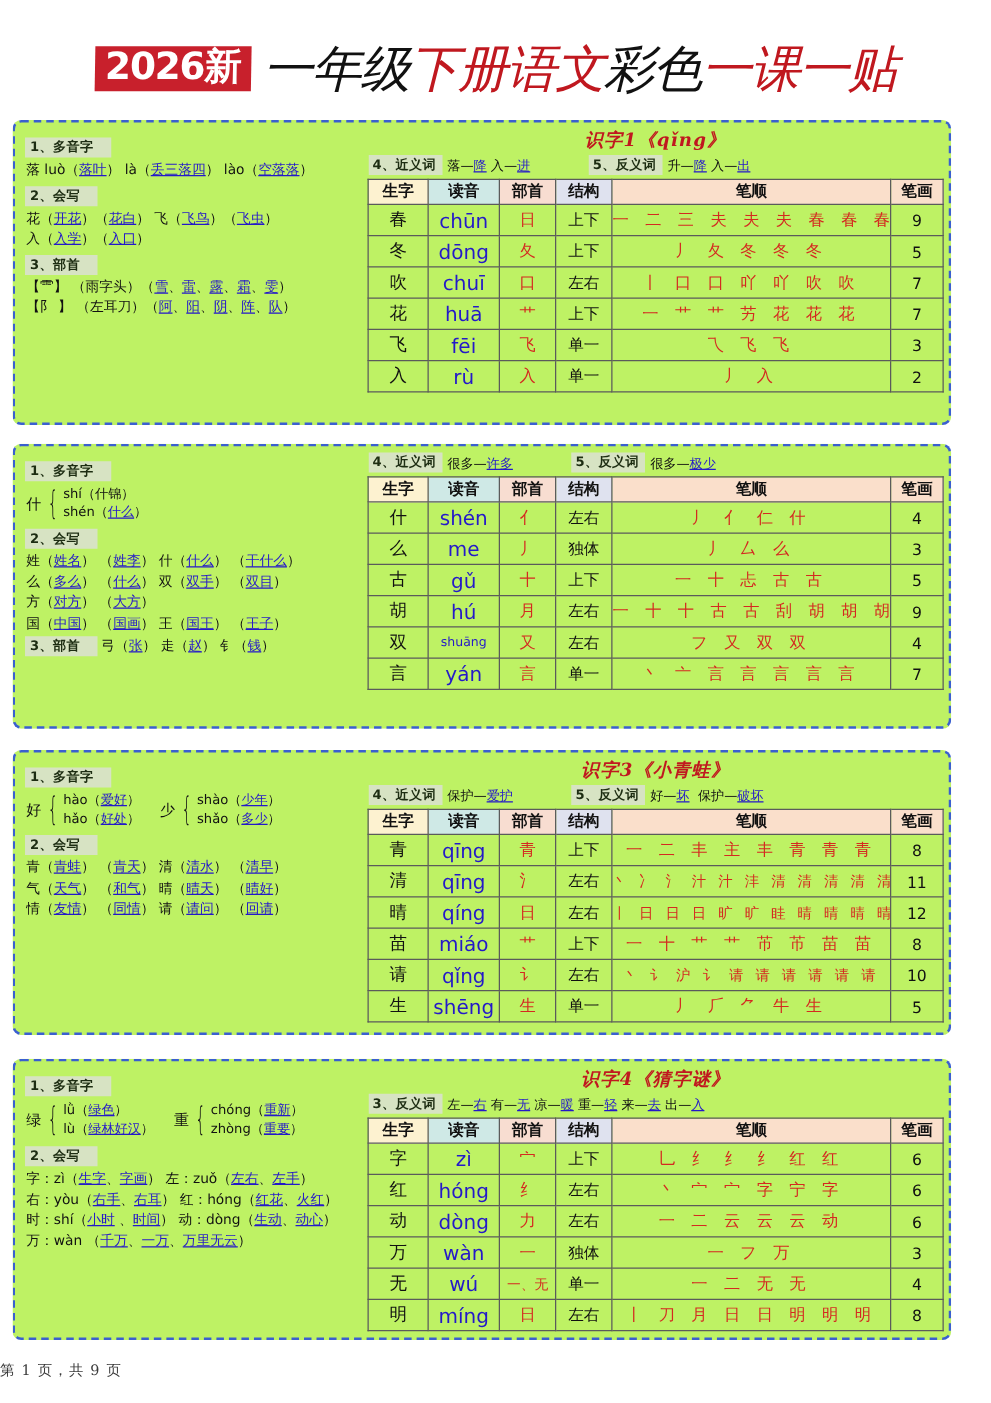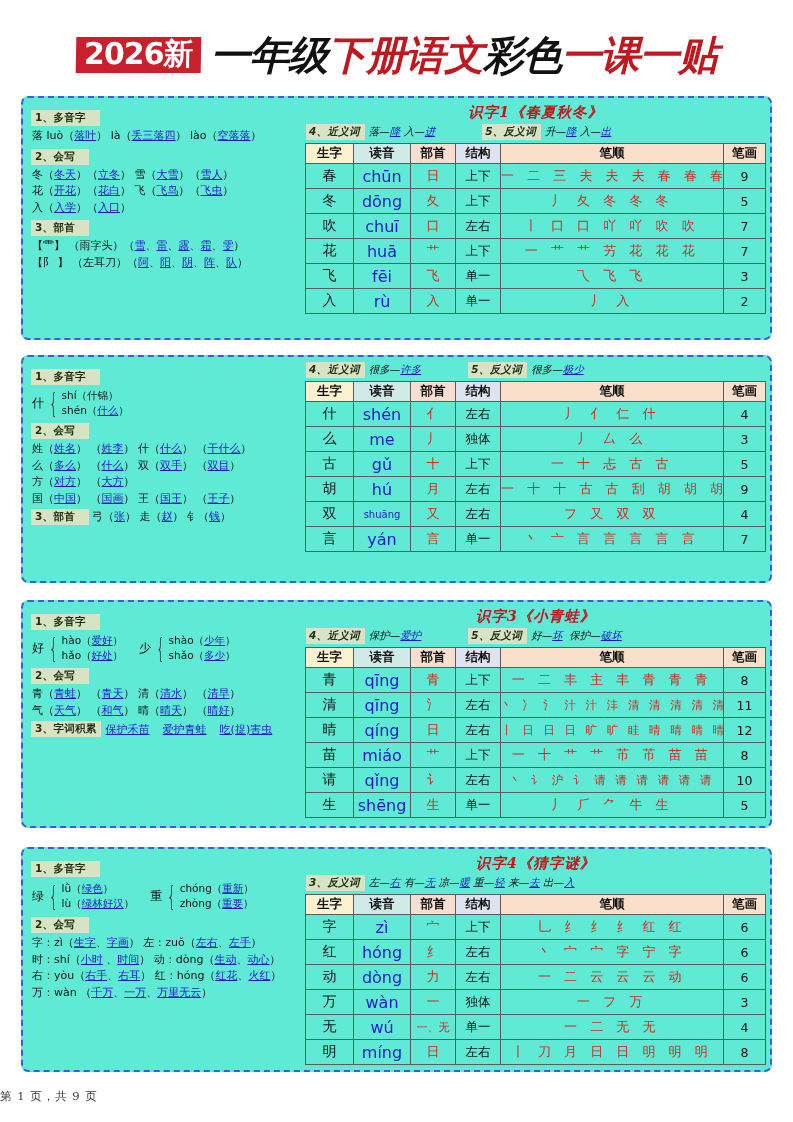--- a/index.html
+++ b/index.html
@@ -11,31 +11,31 @@
   
   .header{height:66px;display:flex;align-items:center;justify-content:center;padding-top:22px;}
   .badge{
     background:#c8202c;color:#fff;font-weight:bold;font-size:30px;
     padding:2px 8px 4px 8px;line-height:1;letter-spacing:-1px;
     font-family:"DejaVu Sans","Liberation Sans",sans-serif;
     display:inline-block;transform:skewX(-1deg);
   }
   .maintitle{
     font-family:"DejaVu Serif","Liberation Serif",serif;
-    font-size:40px;font-weight:bold;font-style:italic;
+    font-size:40px;font-weight:normal;font-style:italic;
     margin-left:10px;white-space:nowrap;letter-spacing:-1px;
   }
   .maintitle .blk{color:#111;}
   .maintitle .red{color:#c0181f;}
 
   
   .card{
-    position:absolute;left:21px;width:751px;
+    position:absolute;left:10px;width:751px;
     border:2px dashed #3a5fd0;border-radius:7px;
-    box-sizing:border-box;background:#5eead4;
+    box-sizing:border-box;background:#bef264;
   }
   .card-inner{display:flex;height:100%;box-sizing:border-box;padding:5px 4px 3px 6px;}
   .left{width:272px;flex:0 0 272px;padding-top:3px;}
   .right{flex:1;padding-left:4px;position:relative;}
 
   
   .lbl{
     background:#d7e3c3;color:#1d2d12;font-weight:bold;font-size:10.5px;
     display:inline-block;padding:1px 14px 1px 4px;margin:0 0 2px 2px;
     letter-spacing:.3px;
@@ -52,21 +52,21 @@
   .accum{display:flex;align-items:baseline;margin-left:3px;}
   .accum .items{font-size:11px;color:#2419c9;text-decoration:underline;}
   .accum .items span{margin-right:13px;}
 
   
   .sect-title{
     text-align:center;color:#c0181f;font-weight:bold;font-size:14.5px;
     font-family:"DejaVu Serif","Liberation Serif",serif;font-style:italic;
     margin:0 0 2px 0;letter-spacing:1px;
   }
-  .syn-row{display:flex;align-items:center;font-size:10.5px;margin-bottom:3px;padding-left:1px;font-style:italic;}
+  .syn-row{display:flex;align-items:flex-end;font-size:10.5px;margin-bottom:3px;padding-left:1px;}
   .syn-row .lbl{margin:0 4px 0 0;padding:1px 5px 1px 3px;}
   .syn-row .txt{color:#111;margin-right:5px;white-space:nowrap;}
   .syn-row .txt .u{color:#2419c9;text-decoration:underline;}
   .syn-gap{width:42px;}
 
   table.ct{border-collapse:collapse;width:100%;table-layout:fixed;}
   table.ct td,table.ct th{border:1px solid #5b5b5b;padding:0;text-align:center;}
   table.ct th{font-size:12.5px;font-weight:bold;color:#111;height:19px;}
   .c-sz{background:#fdf2d0;}
   .c-dy{background:#cfe9e6;}
@@ -104,29 +104,28 @@
     <span class="blk">一年级</span><span class="red">下册语文</span><span class="blk">彩色</span><span class="red">一课一贴</span>
   </span>
 </div>
 
 <div class="card" style="top:96px;height:244px;">
   <div class="card-inner">
     <div class="left">
       <div class="lbl">1、多音字</div>
       <div class="ln">落 luò（<span class="u">落叶</span>） là（<span class="u">丢三落四</span>） lào（<span class="u">空落落</span>）</div>
       <div class="lbl" style="margin-top:3px;">2、会写</div>
-      <div class="ln">冬（<span class="u">冬天</span>）（<span class="u">立冬</span>） 雪（<span class="u">大雪</span>）（<span class="u">雪人</span>）</div>
       <div class="ln">花（<span class="u">开花</span>）（<span class="u">花白</span>） 飞（<span class="u">飞鸟</span>）（<span class="u">飞虫</span>）</div>
       <div class="ln">入（<span class="u">入学</span>）（<span class="u">入口</span>）</div>
       <div class="lbl" style="margin-top:3px;">3、部首</div>
       <div class="ln">【⻗】 （雨字头）（<span class="u">雪</span>、<span class="u">雷</span>、<span class="u">露</span>、<span class="u">霜</span>、<span class="u">雯</span>）</div>
       <div class="ln">【阝 】 （左耳刀）（<span class="u">阿</span>、<span class="u">阳</span>、<span class="u">阴</span>、<span class="u">阵</span>、<span class="u">队</span>）</div>
     </div>
     <div class="right">
-      <div class="sect-title">识字1《春夏秋冬》</div>
+      <div class="sect-title">识字1《qǐng》</div>
       <div class="syn-row">
         <span class="lbl">4、近义词</span>
         <span class="txt">落—<span class="u">降</span> 入—<span class="u">进</span></span>
         <span class="syn-gap"></span>
         <span class="lbl">5、反义词</span>
         <span class="txt">升—<span class="u">降</span> 入—<span class="u">出</span></span>
       </div>
       <table class="ct">
         <colgroup>
             <col style="width:48px">
@@ -321,26 +320,21 @@
           <span class="brace">{</span>
           <span class="stack">
             <span>shào（<span class="u">少年</span>）</span>
             <span>shǎo（<span class="u">多少</span>）</span>
           </span>
         </div>
       </div>
       <div class="lbl">2、会写</div>
       <div class="ln">青（<span class="u">青蛙</span>） （<span class="u">青天</span>） 清（<span class="u">清水</span>） （<span class="u">清早</span>）</div>
       <div class="ln">气（<span class="u">天气</span>） （<span class="u">和气</span>） 晴（<span class="u">晴天</span>） （<span class="u">晴好</span>）</div>
-      <div style="display:flex;align-items:center;margin-top:2px;">
-        <span class="lbl tight" style="margin-bottom:0;">3、字词积累</span>
-        <span class="accum" style="margin-left:5px;">
-          <span class="items"><span>保护禾苗</span><span>爱护青蛙</span><span>吃(捉)害虫</span></span>
-        </span>
-      </div>
+      <div class="ln">情（<span class="u">友情</span>） （<span class="u">同情</span>） 请（<span class="u">请问</span>） （<span class="u">回请</span>）</div>
     </div>
     <div class="right">
       <div class="sect-title">识字3《小青蛙》</div>
       <div class="syn-row">
         <span class="lbl">4、近义词</span>
         <span class="txt">保护—<span class="u">爱护</span></span>
         <span class="syn-gap"></span>
         <span class="lbl">5、反义词</span>
         <span class="txt">好—<span class="u">坏</span>&nbsp;&nbsp;保护—<span class="u">破坏</span></span>
       </div>
@@ -433,22 +427,22 @@
           <span class="ch">重</span>
           <span class="brace">{</span>
           <span class="stack">
             <span>chóng（<span class="u">重新</span>）</span>
             <span>zhòng（<span class="u">重要</span>）</span>
           </span>
         </div>
       </div>
       <div class="lbl">2、会写</div>
       <div class="ln">字：zì（<span class="u">生字</span>、<span class="u">字画</span>） 左：zuǒ（<span class="u">左右</span>、<span class="u">左手</span>）</div>
+      <div class="ln">右：yòu（<span class="u">右手</span>、<span class="u">右耳</span>） 红：hóng（<span class="u">红花</span>、<span class="u">火红</span>）</div>
       <div class="ln">时：shí（<span class="u">小时</span> 、<span class="u">时间</span>） 动：dòng（<span class="u">生动</span>、<span class="u">动心</span>）</div>
-      <div class="ln">右：yòu（<span class="u">右手</span>、<span class="u">右耳</span>） 红：hóng（<span class="u">红花</span>、<span class="u">火红</span>）</div>
       <div class="ln">万：wàn （<span class="u">千万</span>、<span class="u">一万</span>、<span class="u">万里无云</span>）</div>
     </div>
     <div class="right">
       <div class="sect-title">识字4《猜字谜》</div>
       <div class="syn-row">
         <span class="lbl">3、反义词</span>
         <span class="txt">左—<span class="u">右</span> 有—<span class="u">无</span> 凉—<span class="u">暖</span> 重—<span class="u">轻</span> 来—<span class="u">去</span> 出—<span class="u">入</span></span>
       </div>
       <table class="ct">
         <colgroup>

